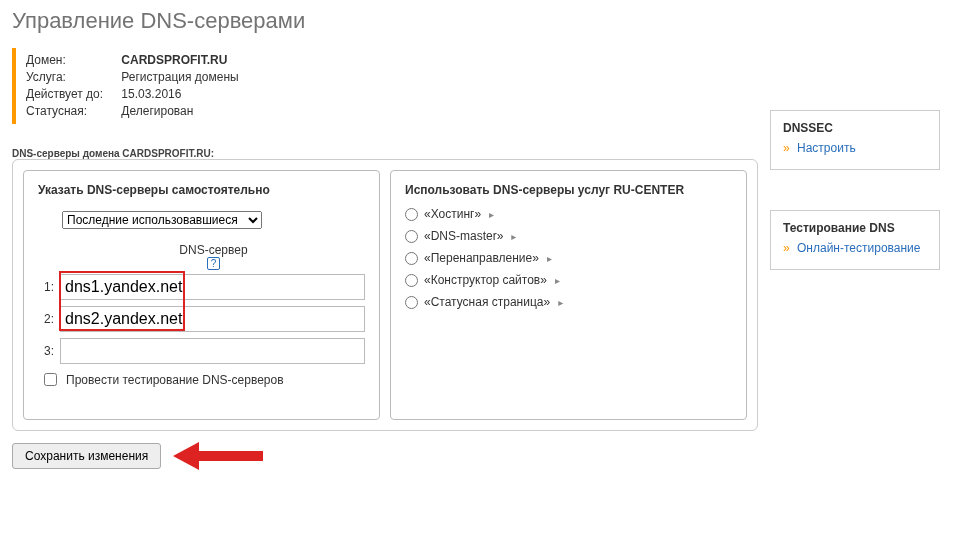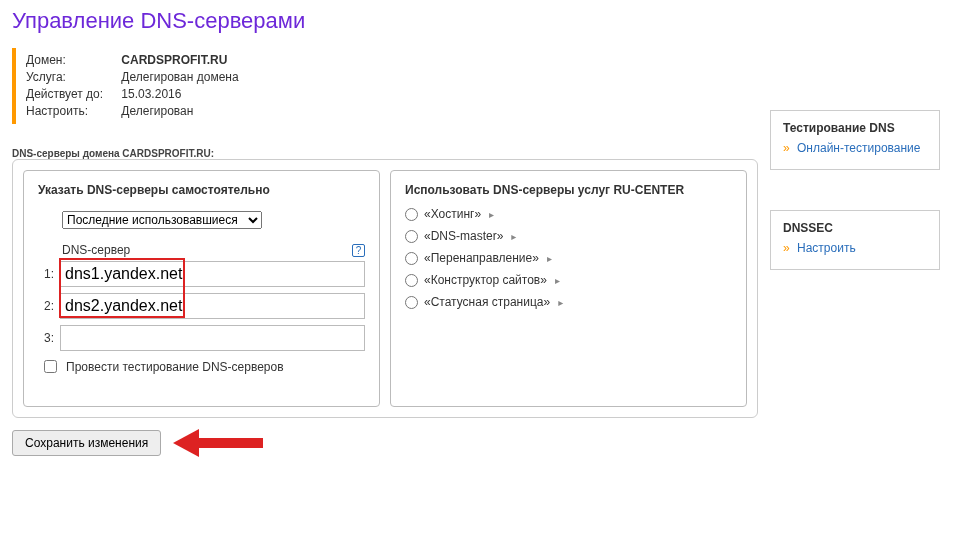--- a/index.html
+++ b/index.html
@@ -25,21 +25,21 @@
     width: 180px;
     padding-top: 110px;
   }
   
   .crumbs { font-size: 12px; color: #2a6ebb; margin-bottom: 2px; }
   .crumbs a { color: #2a6ebb; text-decoration: none; }
   .crumbs .sep { color: #2a6ebb; }
   h1 {
     font-size: 22px;
     font-weight: normal;
-    color: #6d28d9;
+    color: #737373;
     margin: 0 0 14px 0;
   }
   
   .info-block {
     border-left: 4px solid #f90;
     padding: 4px 0 4px 10px;
     margin-bottom: 24px;
   }
   .info-row { line-height: 17px; }
   .info-label { display: inline-block; width: 92px; color: #333; }
@@ -75,20 +75,21 @@
   select.recent {
     width: 200px;
     margin: 4px 0 14px 24px;
     font-size: 12px;
   }
   .dns-label-row {
     display: flex;
     justify-content: space-between;
     align-items: center;
     margin: 0 0 4px 24px;
+    flex-direction: column;
   }
   .help-icon {
     color: #2a6ebb;
     border: 1px solid #2a6ebb;
     width: 13px; height: 13px;
     display: inline-flex;
     align-items: center; justify-content: center;
     font-size: 10px;
     border-radius: 2px;
   }
@@ -204,28 +205,28 @@
 
     <h1>Управление DNS-серверами</h1>
 
     <div class="info-block">
       <div class="info-row">
         <span class="info-label">Домен:</span>
         <span class="info-val strong">CARDSPROFIT.RU</span>
       </div>
       <div class="info-row">
         <span class="info-label">Услуга:</span>
-        <span class="info-val">Делегирован домена</span>
+        <span class="info-val">Регистрация домены</span>
       </div>
       <div class="info-row">
         <span class="info-label">Действует до:</span>
         <span class="info-val">15.03.2016</span>
       </div>
       <div class="info-row">
-        <span class="info-label">Настроить:</span>
+        <span class="info-label">Статусная:</span>
         <span class="info-val">Делегирован</span>
       </div>
     </div>
 
     <div class="section-title">DNS-серверы домена CARDSPROFIT.RU:</div>
 
     <div class="panel">
 
       <div class="sub-panel left">
         <div class="sub-title">Указать DNS-серверы самостоятельно</div>
@@ -298,28 +299,28 @@
       <div class="arrow">
         <div class="head"></div>
         <div class="shaft"></div>
       </div>
     </div>
 
   </div>
 
   <div class="side-col">
     <div class="side-box">
+      <div class="sb-title">DNSSEC</div>
+      <div>
+        <span class="raquo">»</span>
+        <a href="#">Настроить</a>
+      </div>
+    </div>
+
+    <div class="side-box">
       <div class="sb-title">Тестирование DNS</div>
       <div>
         <span class="raquo">»</span>
         <a href="#">Онлайн-тестирование</a>
       </div>
     </div>
-
-    <div class="side-box">
-      <div class="sb-title">DNSSEC</div>
-      <div>
-        <span class="raquo">»</span>
-        <a href="#">Настроить</a>
-      </div>
-    </div>
   </div>
 </div>
 
 </body></html>

